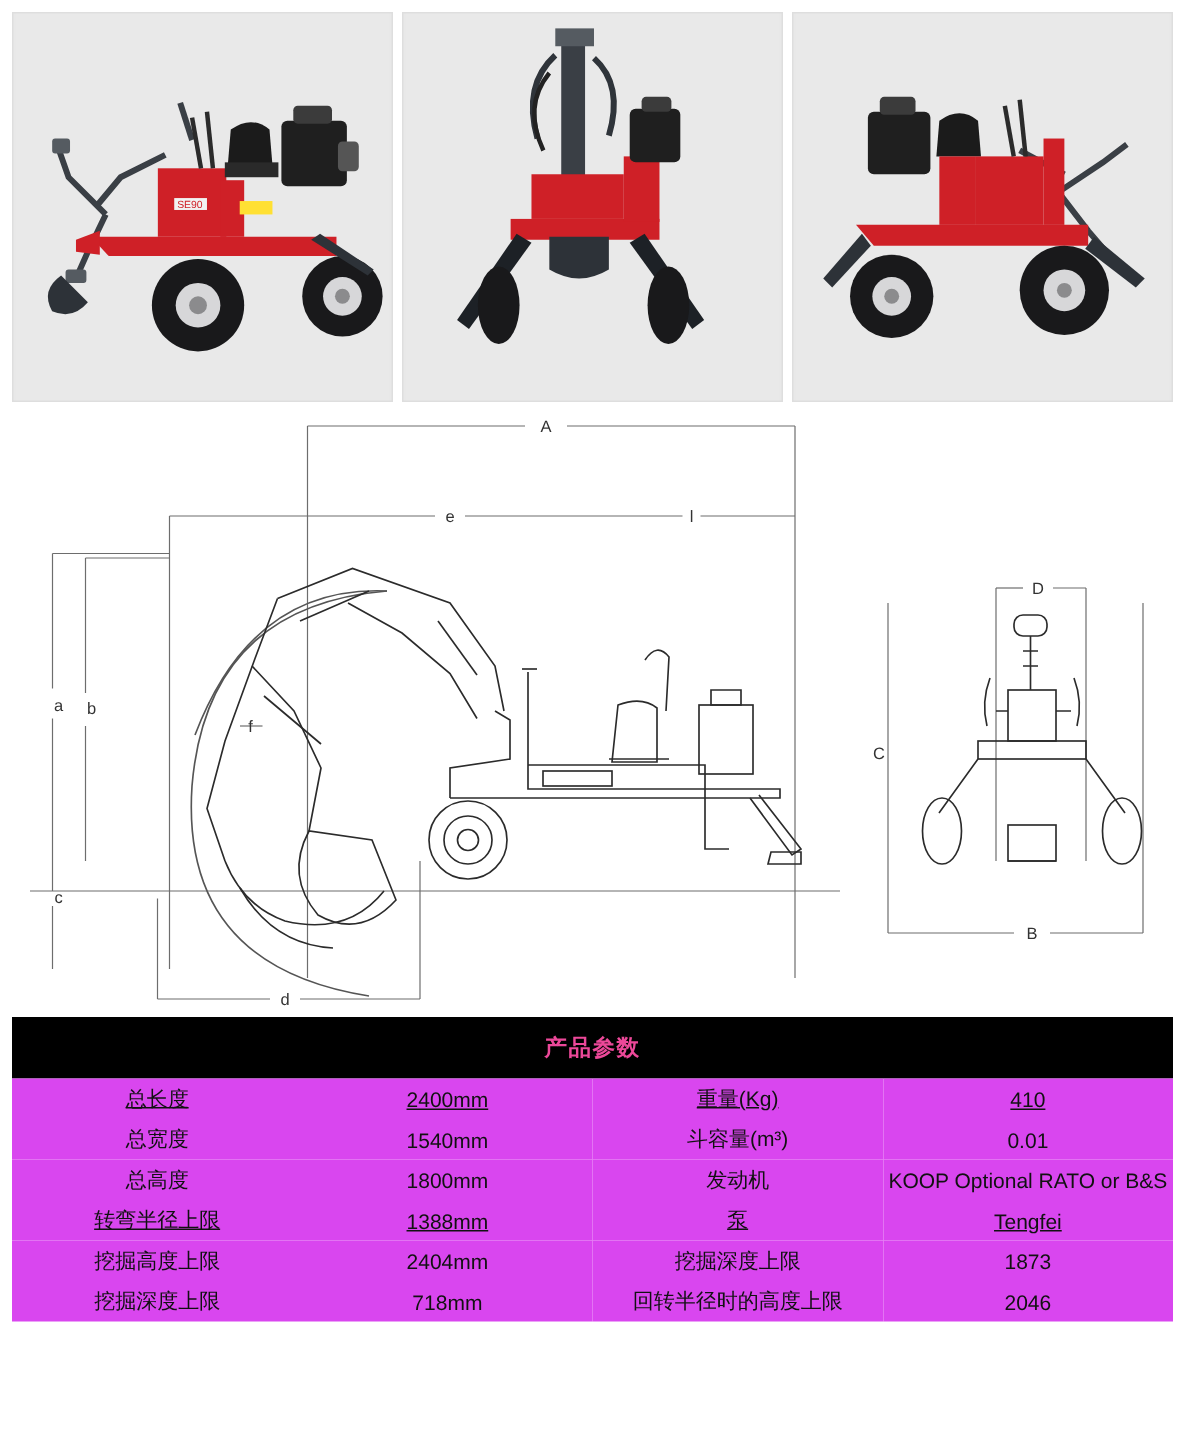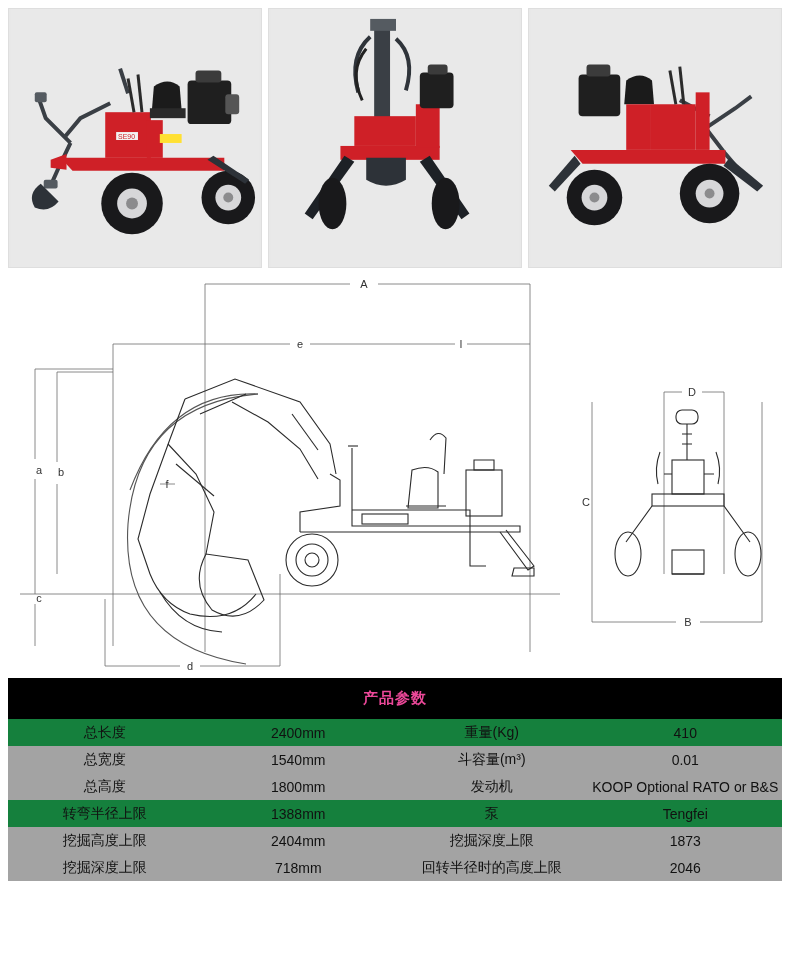--- a/index.html
+++ b/index.html
@@ -67,22 +67,22 @@
     padding: 7px 0;
     letter-spacing: 1px;
   }
   .spec td {
     height: 27px;
     text-align: center;
     vertical-align: middle;
     border: 0;
     padding: 0;
   }
-  .spec tr.odd td { background: #15803d; }
-  .spec tr.even td { background: #a3a3a3; }
+  .spec tr.odd td { background: #d946ef; text-decoration: underline; }
+  .spec tr.even td { background: #d946ef; }
   .spec td.label { width: 22%; }
   .spec td.value { width: 20%; }
   .spec td.label2 { width: 29%; }
   .spec td.value2 { width: 29%; }
 </style>
 </head>
 <body>
 
 <div class="page">
 

